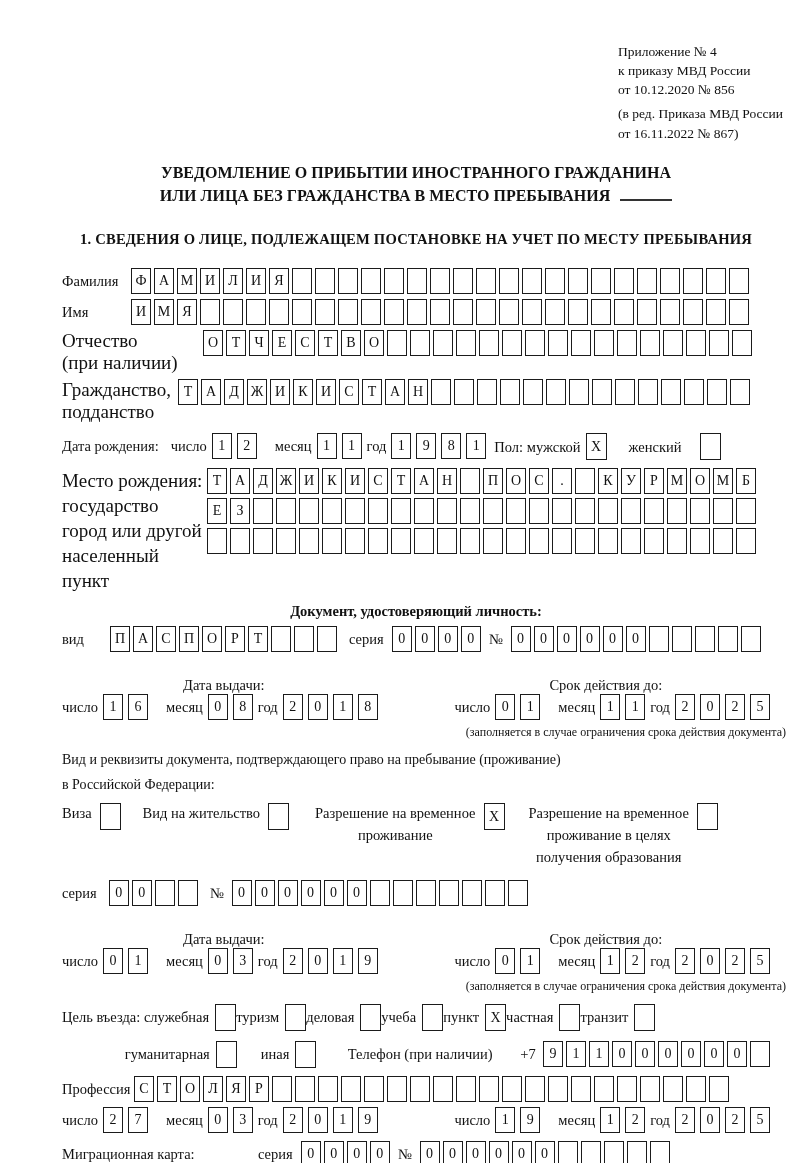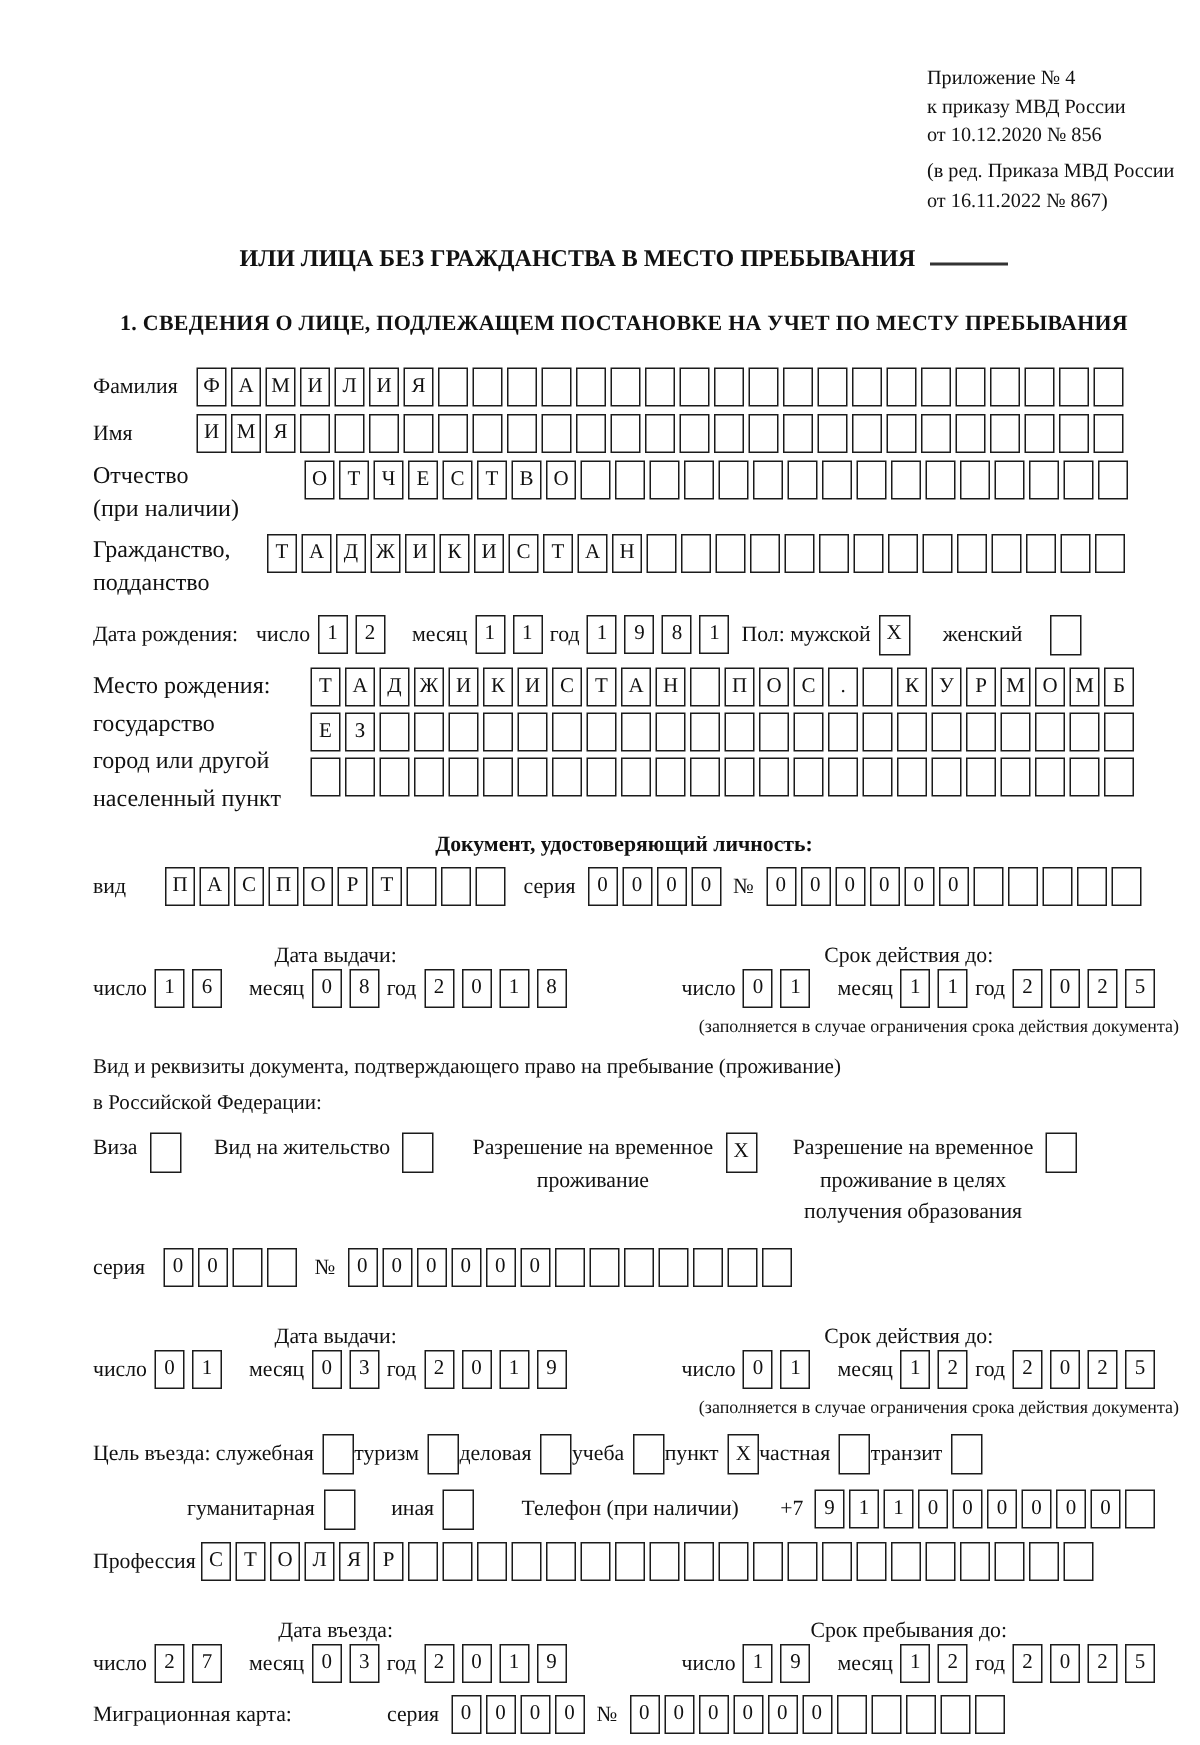--- a/index.html
+++ b/index.html
@@ -11,21 +11,21 @@
   .annex .note { margin-top:5px; }
   .forma { margin-top:16px; text-align:right; font-weight:bold; font-size:14.5px; letter-spacing:.5px; }
 
   .title { margin-top:18px; text-align:center; font-weight:bold; font-size:16px; line-height:1.45; }
   .blank-line { display:inline-block; width:52px; border-bottom:2.5px solid #333; height:12px; margin-left:10px; }
 
   .section-h { margin-top:24px; margin-bottom:20px; text-align:center; font-weight:bold; font-size:14.6px; letter-spacing:.2px; white-space:nowrap; }
 
   .row { display:flex; align-items:flex-start; margin-bottom:5px; }
   .lbl { font-size:14.5px; line-height:26px; flex:0 0 auto; }
-  .lbl2 { font-size:16px; line-height:22px; flex:0 0 auto; }
+  .lbl2 { font-size:19px; line-height:22px; flex:0 0 auto; }
 
   .boxes { display:flex; gap:3px; flex-wrap:nowrap; }
   .cell { flex:0 0 20px; width:20px; height:26px; border:1.7px solid #1b1b1b;
           display:flex; align-items:center; justify-content:center;
           font-size:14px; background:#fff; }
   .cb .cell { flex-basis:21px; width:21px; height:27px; }
 
   .dgroup { display:flex; align-items:center; gap:5px; }
   .dgroup .boxes { gap:5px; }
   .w69{width:69px} .w116{width:116px} .w141{width:141px} .w145{width:145px} .w48{width:48px} .w72{width:72px}
@@ -60,20 +60,21 @@
     <div>к приказу МВД России</div>
     <div>от 10.12.2020 № 856</div>
     <div class="note">
       <div>(в ред. Приказа МВД России</div>
       <div>от 16.11.2022 № 867)</div>
     </div>
   </div>
 
 
   <div class="title">
+    <div>УВЕДОМЛЕНИЕ О ПРИБЫТИИ ИНОСТРАННОГО ГРАЖДАНИНА</div>
     <div><span>ИЛИ ЛИЦА БЕЗ ГРАЖДАНСТВА В МЕСТО ПРЕБЫВАНИЯ</span><span class="blank-line"></span></div>
   </div>
 
   <div class="section-h">1. СВЕДЕНИЯ О ЛИЦЕ, ПОДЛЕЖАЩЕМ ПОСТАНОВКЕ НА УЧЕТ ПО МЕСТУ ПРЕБЫВАНИЯ</div>
 
   <div class="row">
     <span class="lbl w69">Фамилия</span>
     <span class="boxes">
         <span class="cell">Ф</span>
         <span class="cell">А</span>
@@ -650,25 +651,20 @@
         <span class="cell"></span>
         <span class="cell"></span>
         <span class="cell"></span>
         <span class="cell"></span>
         <span class="cell"></span>
         <span class="cell"></span>
         <span class="cell"></span>
       </span>
   </div>
 
-  <div class="two-col-h">
-    <span class="half-l">Дата въезда:</span>
-    <span class="half-gap"></span>
-    <span class="half-r">Срок пребывания до:</span>
-  </div>
   <div class="row">
     <span class="dgroup" style="width:335px">
       <span class="lbl">число</span>
       <span class="boxes">
           <span class="cell">2</span>
           <span class="cell">7</span>
         </span>
       <span class="spacer-8"></span>
       <span class="lbl">месяц</span>
       <span class="boxes">

